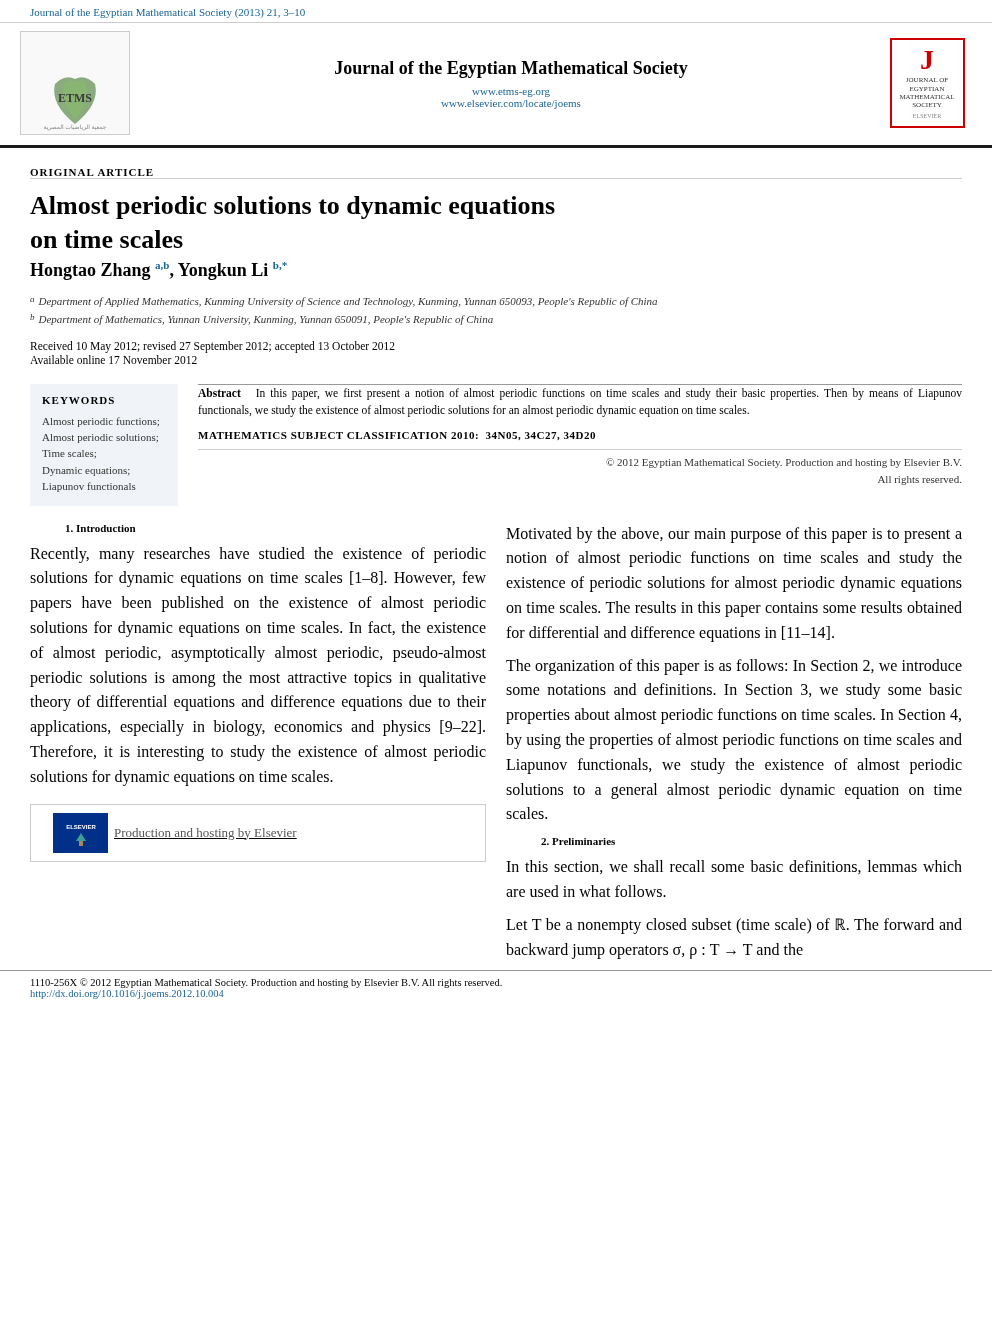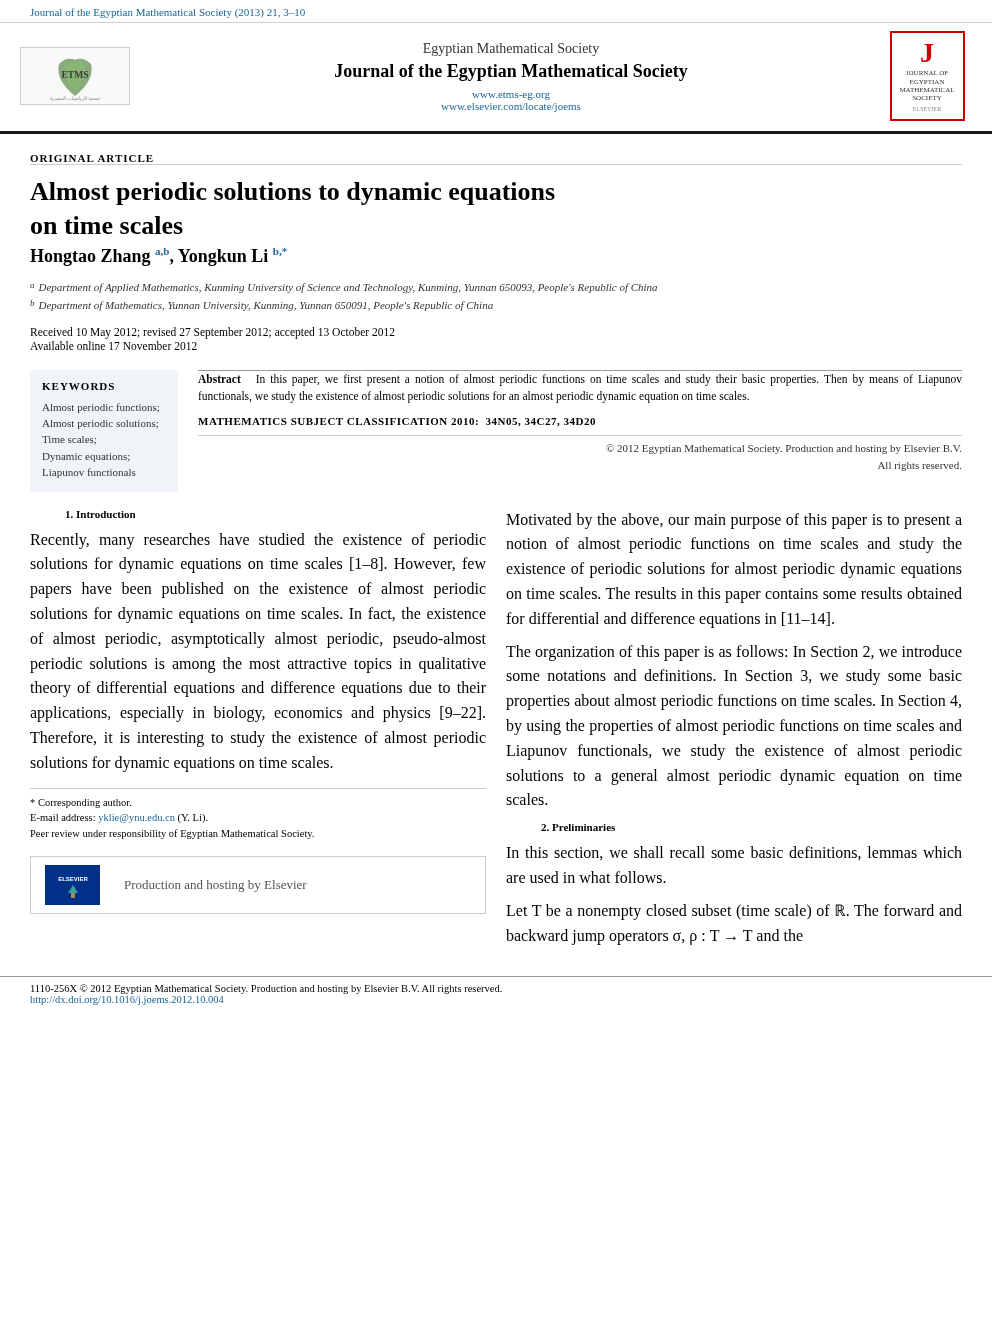--- a/index.html
+++ b/index.html
@@ -54,21 +54,21 @@
       width: 90px;
       flex-shrink: 0;
       display: flex;
       align-items: center;
       justify-content: center;
     }
 
     
     .logo-left-box {
       width: 110px;
-      height: 58px;
+      height: 104px;
       border: 1px solid #ccc;
       display: flex;
       flex-direction: column;
       align-items: center;
       justify-content: flex-end;
       font-size: 10px;
       color: #666;
       position: relative;
       background: #f9f9f9;
     }
@@ -257,45 +257,45 @@
       border-top: 1px solid #ccc;
       padding-top: 6px;
       font-size: 10.5px;
       line-height: 1.5;
     }
 
     
     .elsevier-box {
       display: flex;
       align-items: center;
-      gap: 24px;
+      gap: 6px;
       border: 1px solid #ccc;
-      padding: 8px 14px;
+      padding: 8px 22px;
       margin-top: 14px;
       width: 100%;
+      text-decoration: underline;
     }
     .elsevier-logo {
       width: 55px;
       height: 40px;
       background: #003087;
       display: flex;
       align-items: center;
       justify-content: center;
       color: #fff;
       font-size: 9px;
       font-weight: bold;
     }
     .elsevier-text {
       font-size: 13px;
       color: #555;
     }
 
     
     .bottom-bar {
-      margin-top: 20px;
       border-top: 1px solid #999;
       padding: 6px 30px;
       font-size: 10.5px;
       color: #000;
     }
     .bottom-link {
       color: #1a6496;
     }
   </style>
 </head>
@@ -312,21 +312,20 @@
 
         <path d="M45,60 Q20,40 25,20 Q35,10 45,15 Q55,10 65,20 Q70,40 45,60Z" fill="#5a8a4a" opacity="0.7"></path>
         <path d="M45,55 Q30,38 33,22 Q38,13 45,18 Q52,13 57,22 Q60,38 45,55Z" fill="#8ab870" opacity="0.8"></path>
         <text x="45" y="38" text-anchor="middle" font-size="12" font-weight="bold" fill="#3a3a3a" font-family="serif">ETMS</text>
         <text x="45" y="65" text-anchor="middle" font-size="6" fill="#888" font-family="serif">جمعية الرياضيات المصرية</text>
       </svg>
     </div>
   </div>
 
   <div class="header-center">
-    <div class="header-society">Egyptian Mathematical Society</div>
     <div class="header-journal-title">Journal of the Egyptian Mathematical Society</div>
     <div class="header-links">
       <div>www.etms-eg.org</div>
       <div>www.elsevier.com/locate/joems</div>
     </div>
   </div>
 
   <div class="header-logo-right">
     <div class="logo-right-box">
       <div class="logo-j-big">J</div>
@@ -394,29 +393,20 @@
       </div>
     </div>
   </div>
 
   <div class="body-two-col">
 
     <div class="body-left">
       <div class="section-heading">1. Introduction</div>
       <div class="body-text">Recently, many researches have studied the existence of periodic solutions for dynamic equations on time scales [1–8]. However, few papers have been published on the existence of almost periodic solutions for dynamic equations on time scales. In fact, the existence of almost periodic, asymptotically almost periodic, pseudo-almost periodic solutions is among the most attractive topics in qualitative theory of differential equations and difference equations due to their applications, especially in biology, economics and physics [9–22]. Therefore, it is interesting to study the existence of almost periodic solutions for dynamic equations on time scales.</div>
 
-      <div class="footnote-area">
-        <div>* Corresponding author.</div>
-        <div>
-          <span>E-mail address:</span>
-          <span class="link-blue">yklie@ynu.edu.cn</span>
-          <span>(Y. Li).</span>
-        </div>
-        <div>Peer review under responsibility of Egyptian Mathematical Society.</div>
-      </div>
 
       <div class="elsevier-box">
         <div class="elsevier-logo">
           <svg width="50" height="35" viewBox="0 0 50 35">
             <rect width="50" height="35" fill="#003087"></rect>
             <text x="25" y="14" text-anchor="middle" font-size="6" fill="#fff" font-family="sans-serif" font-weight="bold">ELSEVIER</text>
 
             <polygon points="25,18 20,26 30,26" fill="#4a9" opacity="0.9"></polygon>
             <rect x="23" y="26" width="4" height="5" fill="#a85"></rect>
           </svg>

